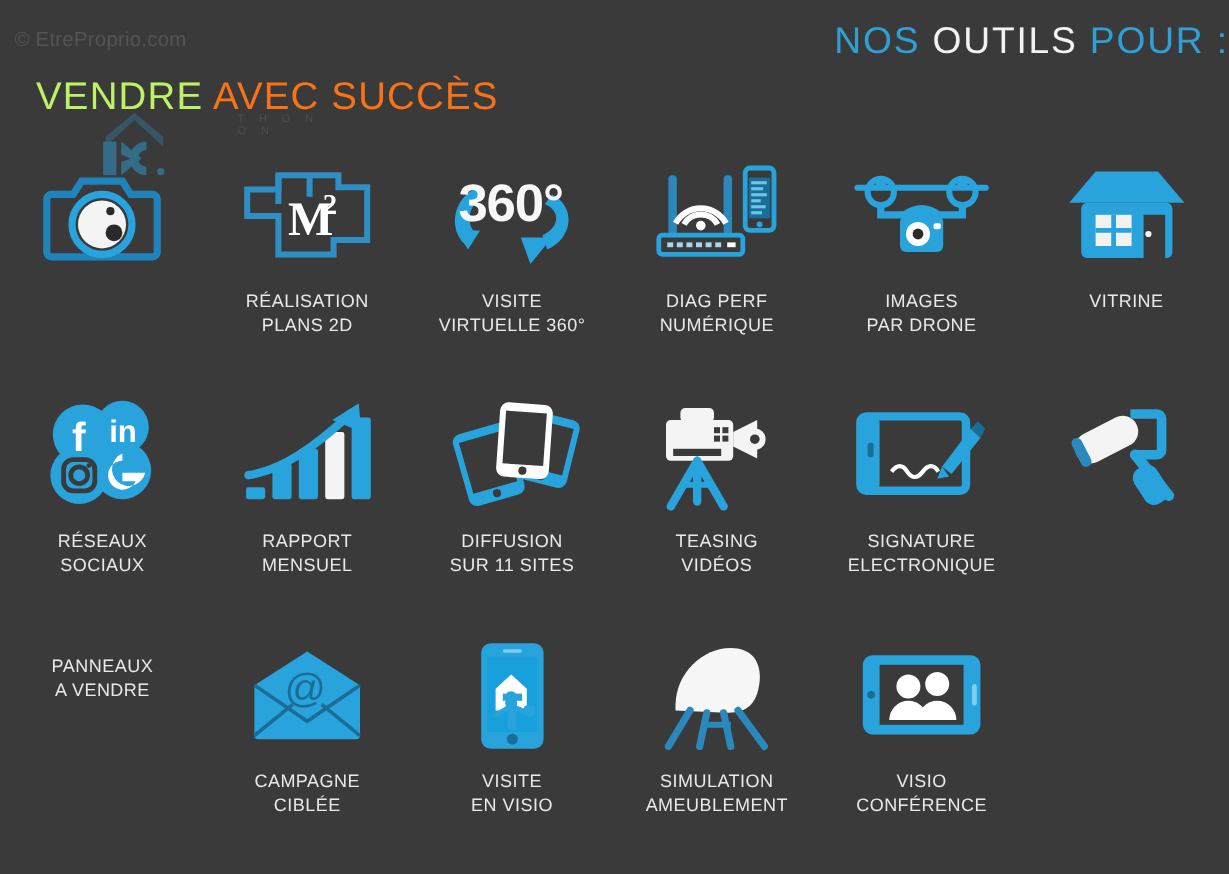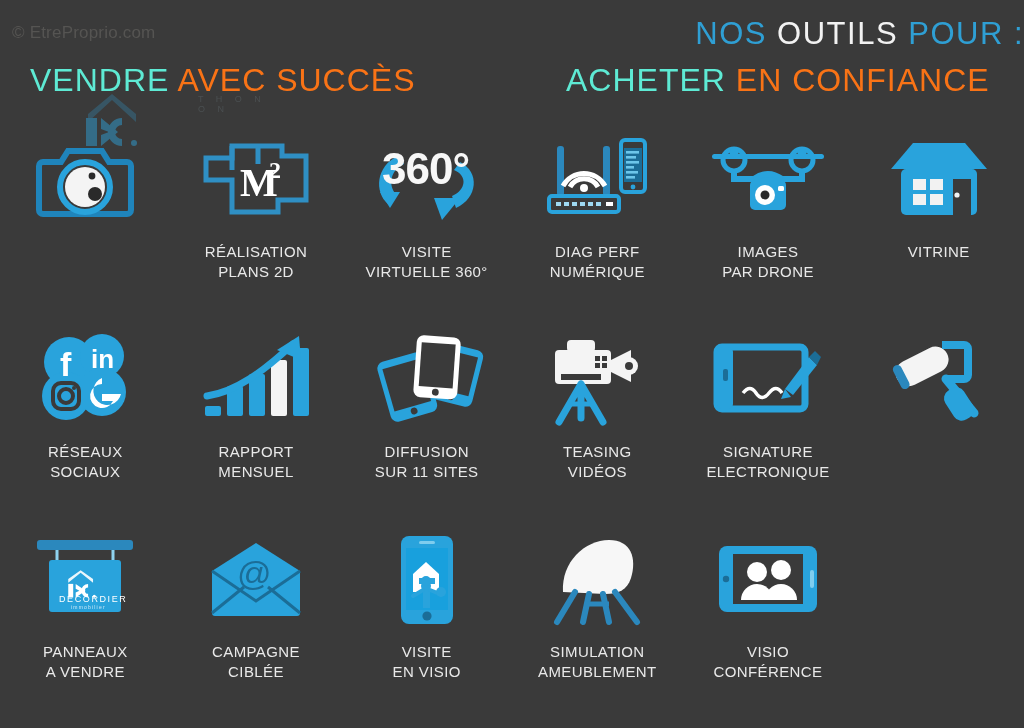--- a/index.html
+++ b/index.html
@@ -44,21 +44,21 @@
   #subtitle-row {
     position: absolute; top: 62px; left: 0; width: 1024px;
     height: 40px;
   }
   .subtitle {
     position: absolute; font-size: 32px; letter-spacing: 1px;
     white-space: nowrap; font-weight: 400;
   }
   #subtitle-vendre { left: 30px; top: 0; }
   #subtitle-acheter { left: 566px; top: 0; }
-  .subtitle .w { color: #5eead4; }
+  .subtitle .w { color: #bef264; }
   .subtitle .b { color: #f97316; }
 
   
   #tools-grid {
     position: absolute; left: 0; top: 132px;
     width: 1024px; height: 580px;
     display: grid;
     grid-template-columns: repeat(6, 1fr);
     grid-template-rows: repeat(3, 200px);
   }
@@ -100,24 +100,20 @@
   <div id="header">
     <div id="title-main">
       <span class="b">NOS</span>
       <span class="w">OUTILS</span>
       <span class="b">POUR :</span>
     </div>
     <div id="subtitle-row">
       <div class="subtitle" id="subtitle-vendre">
         <span class="w">VENDRE</span>
         <span class="b">AVEC SUCCÈS</span>
-      </div>
-      <div class="subtitle" id="subtitle-acheter">
-        <span class="w">ACHETER</span>
-        <span class="b">EN CONFIANCE</span>
       </div>
     </div>
   </div>
 
   <div id="tools-grid">
 
     <div class="tool-cell">
       <div class="tool-icon">
         <svg width="92" height="76" viewBox="0 0 92 76">
           <path d="M4 20 h18 l7 -11 h34 l7 11 h18 a4 4 0 0 1 4 4 v44 a4 4 0 0 1 -4 4 h-84 a4 4 0 0 1 -4 -4 v-44 a4 4 0 0 1 4 -4 z" fill="none" stroke="#1f84bb" stroke-width="6"></path>
@@ -353,36 +349,20 @@
             <rect x="8" y="16" width="9" height="26" rx="4.5" fill="#2b88bd"></rect>
           </g>
           <path d="M54 10 h22 a4 4 0 0 1 4 4 v26 a4 4 0 0 1 -4 4 h-16" fill="none" stroke="#29A3DC" stroke-width="8"></path>
           <path d="M58 44 L86 78" stroke="#29A3DC" stroke-width="9" stroke-linecap="round"></path>
           <rect x="60" y="52" width="22" height="34" rx="9" fill="#29A3DC" transform="rotate(-33 71 69)"></rect>
         </svg>
       </div>
     </div>
 
     <div class="tool-cell">
-      <div class="tool-icon">
-        <svg width="104" height="88" viewBox="0 0 104 88">
-          <rect x="4" y="4" width="96" height="10" rx="3" fill="#2b88bd"></rect>
-          <path d="M24 14 v12 M80 14 v12" stroke="#8fd3ef" stroke-width="3"></path>
-          <rect x="16" y="24" width="72" height="52" rx="3" fill="#29A3DC"></rect>
-          <g transform="translate(34,33) scale(.62)">
-            <path d="M2 22 L22 6 L42 22 L42 16 L22 2 L2 16 Z" fill="#ffffff" opacity=".9"></path>
-            <rect x="2" y="24" width="8" height="22" fill="#ffffff"></rect>
-            <path d="M14 24 L30 35 L14 46 L14 38 L20 35 L14 32 Z" fill="#ffffff"></path>
-            <path d="M34 24 a11 11 0 1 0 0 22 l0 -6 a5 5 0 1 1 0 -10 Z" fill="#ffffff"></path>
-            <circle cx="44" cy="44" r="2.5" fill="#ffffff"></circle>
-          </g>
-          <text x="26" y="66" font-family="'Liberation Sans', sans-serif" font-size="9" letter-spacing="1.6" fill="#ffffff">DECORDIER</text>
-          <text x="38" y="73" font-family="'Liberation Sans', sans-serif" font-size="5" letter-spacing="1.2" fill="#cfeaf8">immobilier</text>
-        </svg>
-      </div>
       <div class="tool-label">
         <span>PANNEAUX</span>
         <span class="l2">A VENDRE</span>
       </div>
     </div>
 
     <div class="tool-cell">
       <div class="tool-icon">
         <svg width="104" height="78" viewBox="0 0 104 78">
           <path d="M8 30 L52 2 L96 30 v42 a3 3 0 0 1 -3 3 h-82 a3 3 0 0 1 -3 -3 z" fill="#29A3DC"></path>

